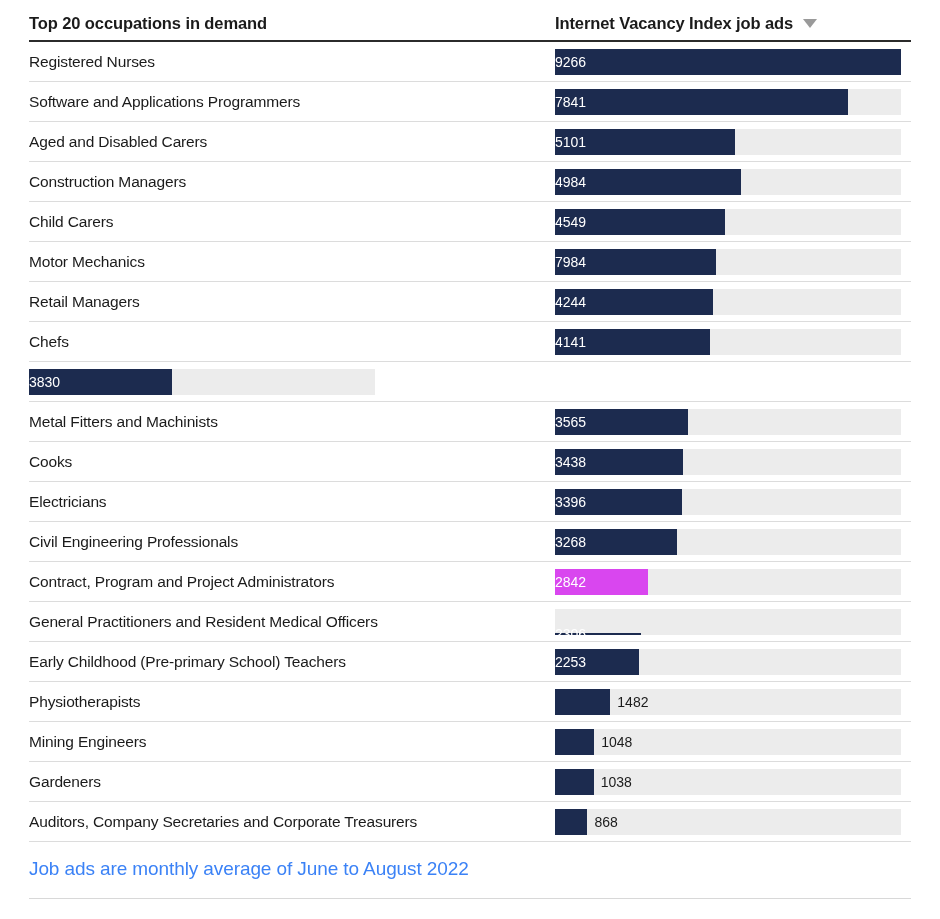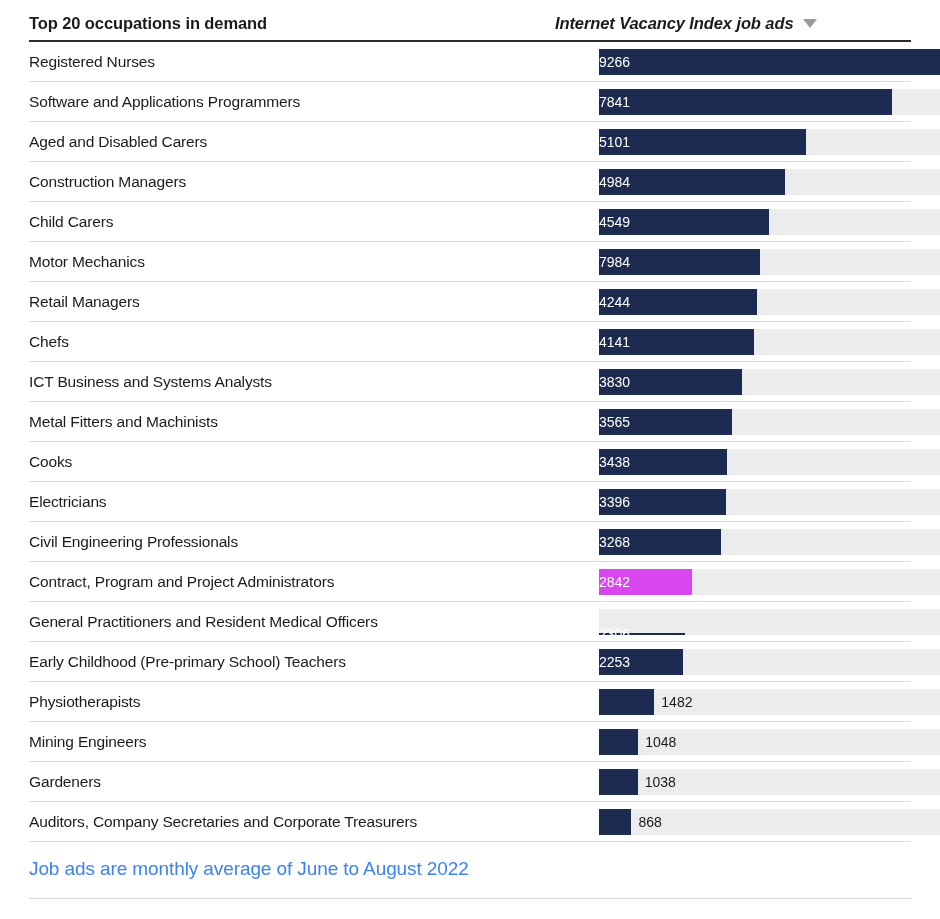--- a/index.html
+++ b/index.html
@@ -42,21 +42,20 @@
     font-size: 16.5px;
     font-weight: bold;
     letter-spacing: -0.1px;
     padding-bottom: 7px;
     color: #1b1b1b;
   }
   .header .col-bar {
     display: flex;
     align-items: baseline;
     gap: 10px;
-    font-style: italic;
   }
   .sort-caret {
     display: inline-block;
     width: 0;
     height: 0;
     border-left: 7px solid transparent;
     border-right: 7px solid transparent;
     border-top: 9px solid #9a9a9a;
     position: relative;
     top: -1px;
@@ -64,21 +63,20 @@
   
   .rows {
     display: block;
   }
   .row {
     display: flex;
     align-items: center;
     height: 40px;
     border-bottom: 1px solid #dcdcdc;
     box-sizing: border-box;
-    gap: 44px;
   }
   .row .label {
     font-size: 15.5px;
     letter-spacing: -0.15px;
     color: #1b1b1b;
     white-space: nowrap;
   }
   .track {
     position: relative;
     height: 26px;
@@ -149,21 +147,21 @@
             <div class="bar" style="width: 292.789px; background: rgb(28, 43, 79);">
               <span class="val">7841</span>
             </div>
           </div>
         </div>
       </div>
       <div class="row">
         <div class="col-occ"><span class="label">Aged and Disabled Carers</span></div>
         <div class="col-bar">
           <div class="track">
-            <div class="bar" style="width: 207px; background: rgb(28, 43, 79);">
+            <div class="bar" style="width: 180px; background: rgb(28, 43, 79);">
               <span class="val">5101</span>
             </div>
           </div>
         </div>
       </div>
       <div class="row">
         <div class="col-occ"><span class="label">Construction Managers</span></div>
         <div class="col-bar">
           <div class="track">
             <div class="bar" style="width: 186.107px; background: rgb(28, 43, 79);">
@@ -206,21 +204,20 @@
         <div class="col-occ"><span class="label">Chefs</span></div>
         <div class="col-bar">
           <div class="track">
             <div class="bar" style="width: 154.628px; background: rgb(28, 43, 79);">
               <span class="val">4141</span>
             </div>
           </div>
         </div>
       </div>
       <div class="row">
-        <div class="col-occ"><span class="label">ICT Business and Systems Analysts</span></div>
         <div class="col-bar">
           <div class="track">
             <div class="bar" style="width: 143.015px; background: rgb(28, 43, 79);">
               <span class="val">3830</span>
             </div>
           </div>
         </div>
       </div>
       <div class="row">
         <div class="col-occ"><span class="label">Metal Fitters and Machinists</span></div>

